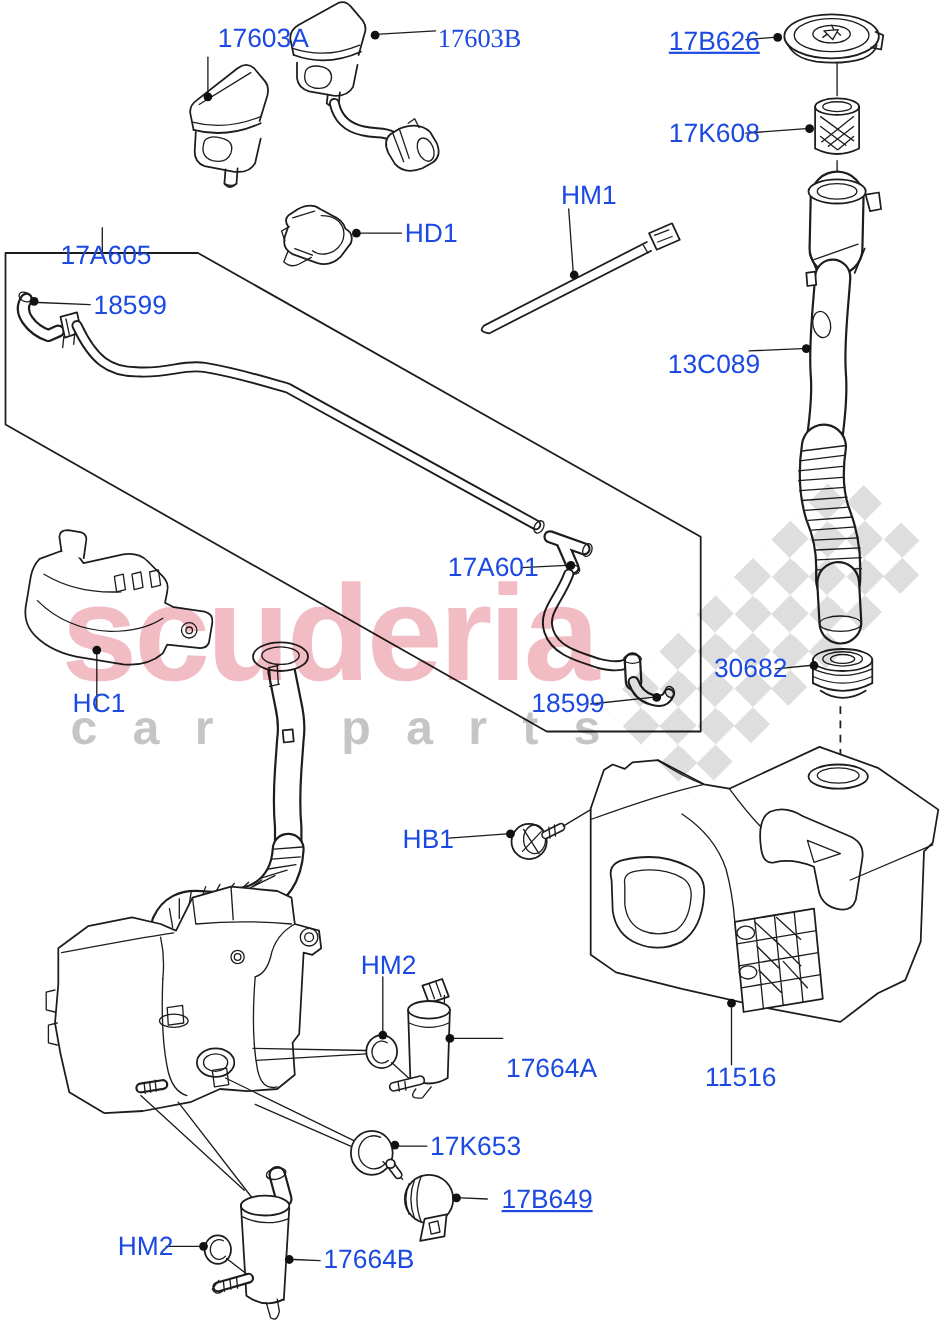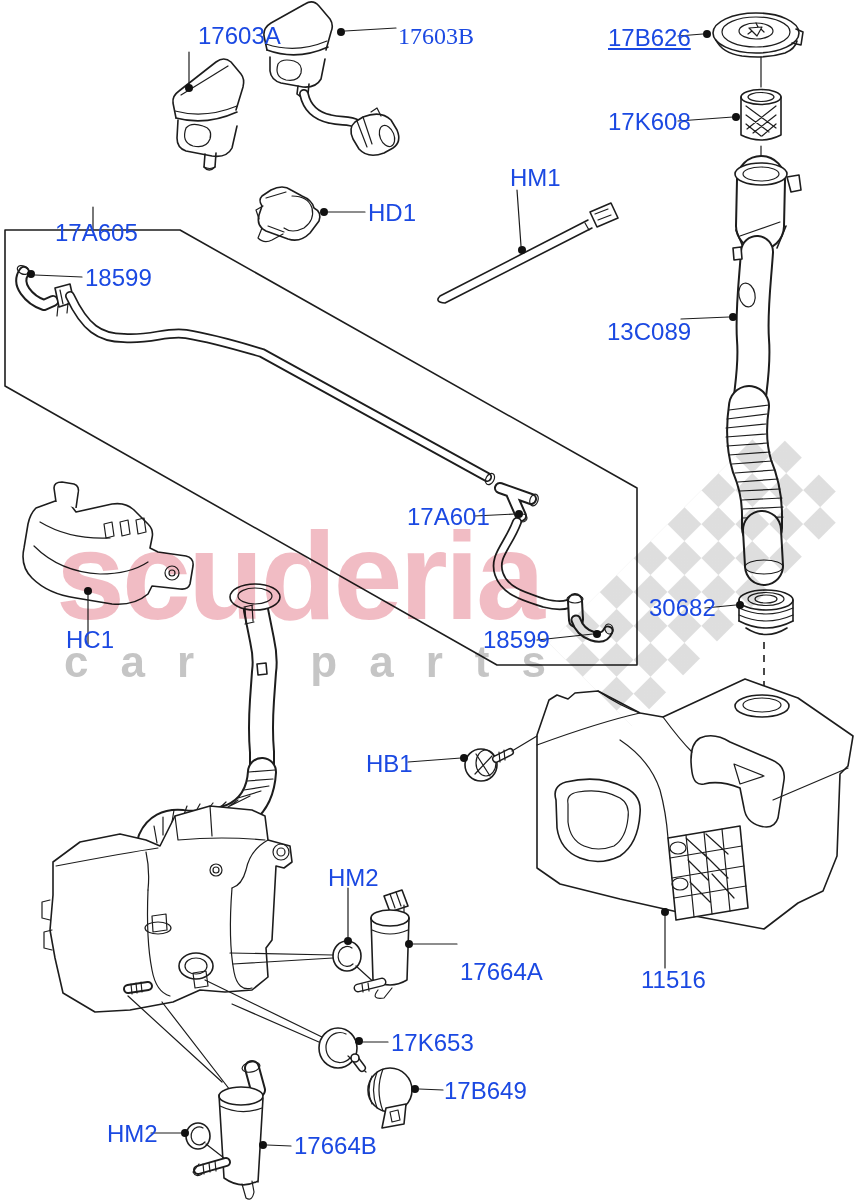--- a/index.html
+++ b/index.html
@@ -360,18 +360,18 @@
     <div class="lbl" style="left:607px;top:320px;">13C089</div>
     <div class="lbl" style="left:407px;top:505px;">17A601</div>
     <div class="lbl" style="left:649px;top:596px;">30682</div>
     <div class="lbl" style="left:483px;top:628px;">18599</div>
     <div class="lbl" style="left:66px;top:628px;">HC1</div>
     <div class="lbl" style="left:366px;top:752px;text-align:right;">HB1</div>
     <div class="lbl" style="left:328px;top:866px;">HM2</div>
     <div class="lbl" style="left:460px;top:933px;margin-top:27px;">17664A</div>
     <div class="lbl" style="left:641px;top:968px;">11516</div>
     <div class="lbl" style="left:391px;top:1031px;">17K653</div>
-    <div class="lbl" style="left:444px;top:1079px;">17B649</div>
+    <div class="lbl" style="left:456px;top:1079px;text-decoration:underline;">17B649</div>
     <div class="lbl" style="left:107px;top:1122px;">HM2</div>
     <div class="lbl" style="left:294px;top:1134px;">17664B</div>
   </div>
 
 </div>
 
 </body></html>

